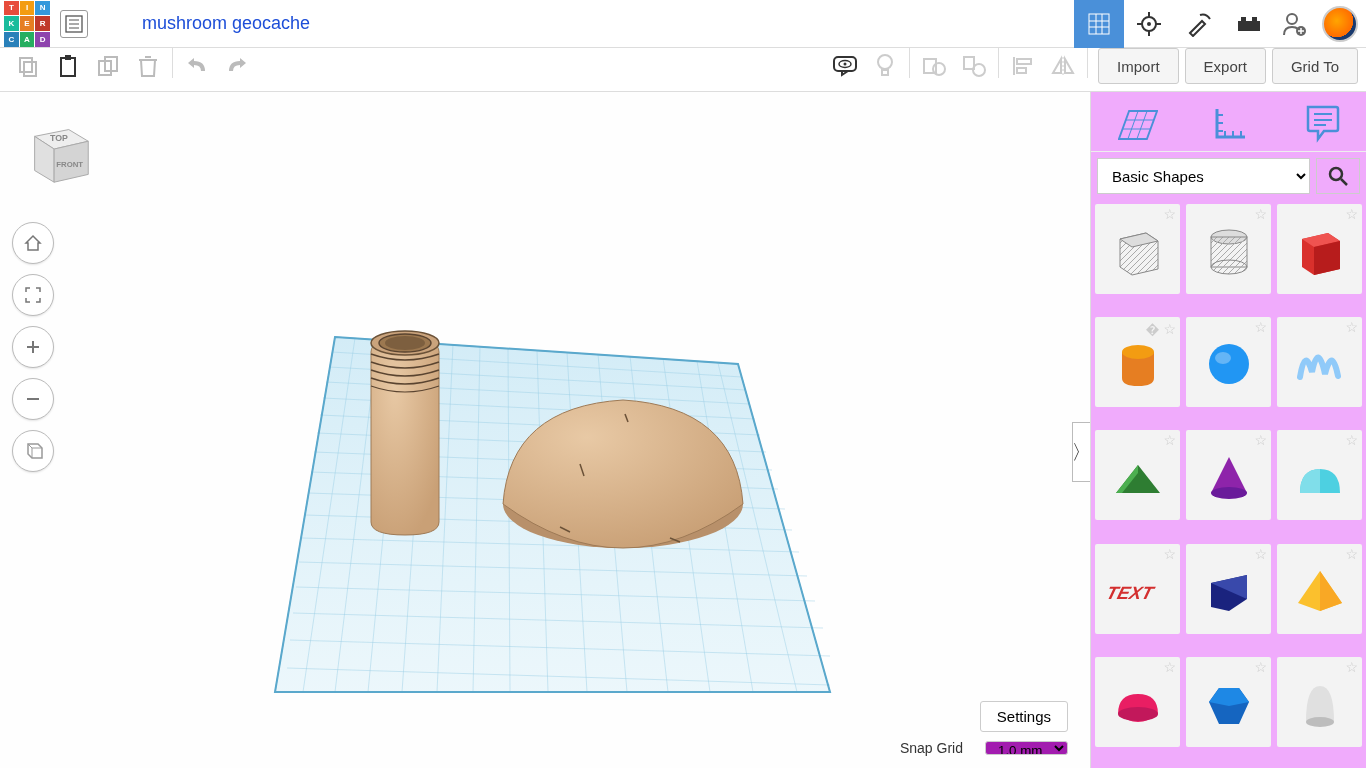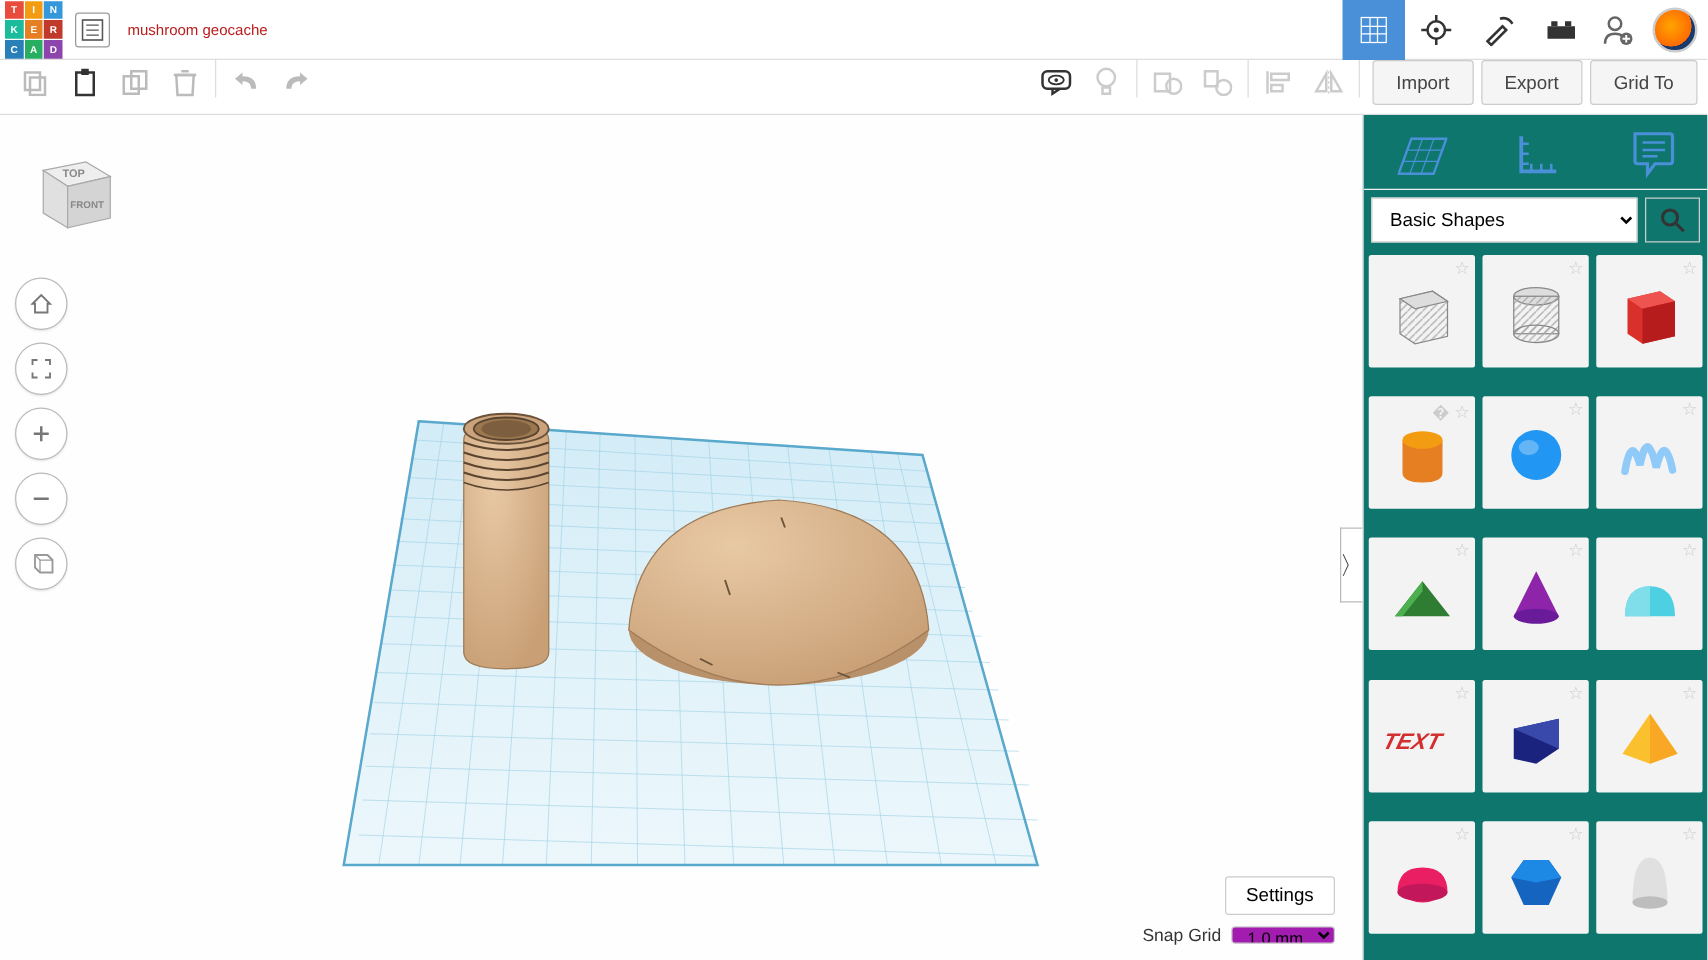--- a/index.html
+++ b/index.html
@@ -6,46 +6,46 @@
 body { font-family: Arial, Helvetica, sans-serif; font-size: 14px; color: #333; overflow: hidden; width: 1366px; height: 768px; background: #fff; }
 
 
 .header { height: 48px; display: flex; align-items: center; border-bottom: 1px solid #ddd; }
 .logo { width: 46px; height: 46px; margin-left: 4px; display: grid; grid-template-columns: repeat(3, 1fr); grid-template-rows: repeat(3, 1fr); gap: 1px; }
 .logo span { display:flex; justify-content:center; align-items:center; font-size:8px; font-weight:bold; color:#fff; }
 .logo .t{background:#e74c3c}.logo .i{background:#f39c12}.logo .n{background:#3498db}
 .logo .k{background:#1abc9c}.logo .e{background:#e67e22}.logo .r{background:#c0392b}
 .logo .c{background:#2980b9}.logo .a{background:#27ae60}.logo .d{background:#8e44ad}
 .doclist { width: 28px; height: 28px; margin: 0 10px; display: flex; align-items:center; justify-content:center; border:1px solid #999; border-radius:3px; cursor:pointer; }
-.project-title { font-size: 12px; color: #b91c1c; flex: 1; padding-left: 4px; }
+.project-title { font-size: 18px; color: #1d4ed8; flex: 1; padding-left: 4px; margin-left: 40px; }
 .header-right { display: flex; height: 100%; align-items: center; }
 .app-tab { width: 50px; height: 48px; display:flex; align-items:center; justify-content:center; cursor:pointer; color:#555; }
 .app-tab.active { background: #4a90d9; color: #fff; }
 .avatar { width: 36px; height: 36px; border-radius: 50%; margin: 0 8px; background: radial-gradient(circle at 40% 40%, #ffa500, #ff6b00 60%, #1a3a6e 61%); border:2px solid #ccc; }
 .user-add { width:40px; display:flex; justify-content:center; }
 
 
 .toolbar { height: 44px; display:flex; align-items:flex-start; border-bottom:1px solid #ddd; padding: 0 8px; }
 .tool-btn { width: 40px; height: 36px; display:flex; align-items:center; justify-content:center; cursor:pointer; color:#888; }
 .toolbar-spacer { flex:1; }
 .btn { height: 36px; padding: 0 18px; margin-left: 6px; background:#f5f5f5; border:1px solid #ccc; border-radius: 3px; font-size:15px; color:#444; cursor:pointer; }
 .tool-divider { width:1px; height:30px; background:#ddd; margin:0 4px; }
 
 
 .main { display:flex; height: calc(768px - 92px); }
 .canvas-wrap { flex:1; position:relative; background:#fefefe; overflow:hidden; }
-.sidebar { width: 276px; border-left:1px solid #ddd; display:flex; flex-direction:column; background:#0f766e; }
+.sidebar { width: 276px; border-left:1px solid #ddd; display:flex; flex-direction:column; background:#f0abfc; }
 
 
 .viewcube { position:absolute; top:20px; left:20px; width:78px; height:78px; }
 .nav-controls { position:absolute; top:130px; left:12px; display:flex; flex-direction:column; gap:10px; }
 .nav-btn { width:42px; height:42px; border-radius:50%; background:#fff; border:1px solid #bbb; display:flex; align-items:center; justify-content:center; cursor:pointer; color:#666; box-shadow:0 1px 2px rgba(0,0,0,0.1); }
 .bottom-right { position:absolute; bottom:12px; right:22px; display:flex; flex-direction:column; align-items:flex-end; gap:8px; }
 .settings-btn { padding:6px 16px; background:#fff; border:1px solid #ccc; border-radius:3px; cursor:pointer; font-size:15px; }
-.snapgrid-row { display:flex; align-items:center; gap:8px; }
+.snapgrid-row { display:flex; align-items:center; gap:22px; }
 .snapgrid-row select { height:14px; border:1px solid #ccc; border-radius:3px; padding:0 8px; background:#a21caf; }
 .panel-collapse { position:absolute; top:330px; right:0; width:18px; height:60px; border:1px solid #bbb; border-right:none; background:#fff; display:flex; align-items:center; justify-content:center; cursor:pointer; font-size:20px; }
 
 
 .workplane-svg { position:absolute; top:0; left:0; width:100%; height:100%; }
 .workplane-label { position:absolute; left:290px; top:560px; font-size:30px; font-weight:bold; font-style:italic; color:#88aacc; opacity:0.7; }
 
 
 .side-tabs { height:60px; display:flex; align-items:center; justify-content:space-around; border-bottom:1px solid #eee; padding-top:6px; }
 .side-tab { color:#4a90d9; cursor:pointer; }

